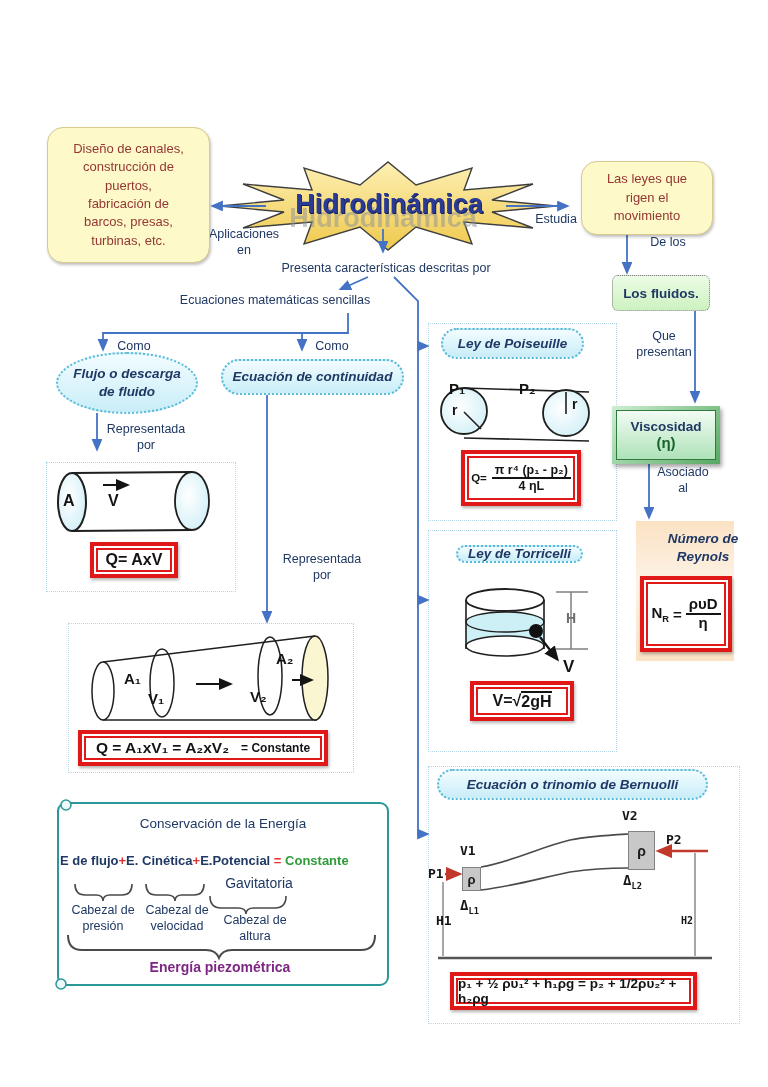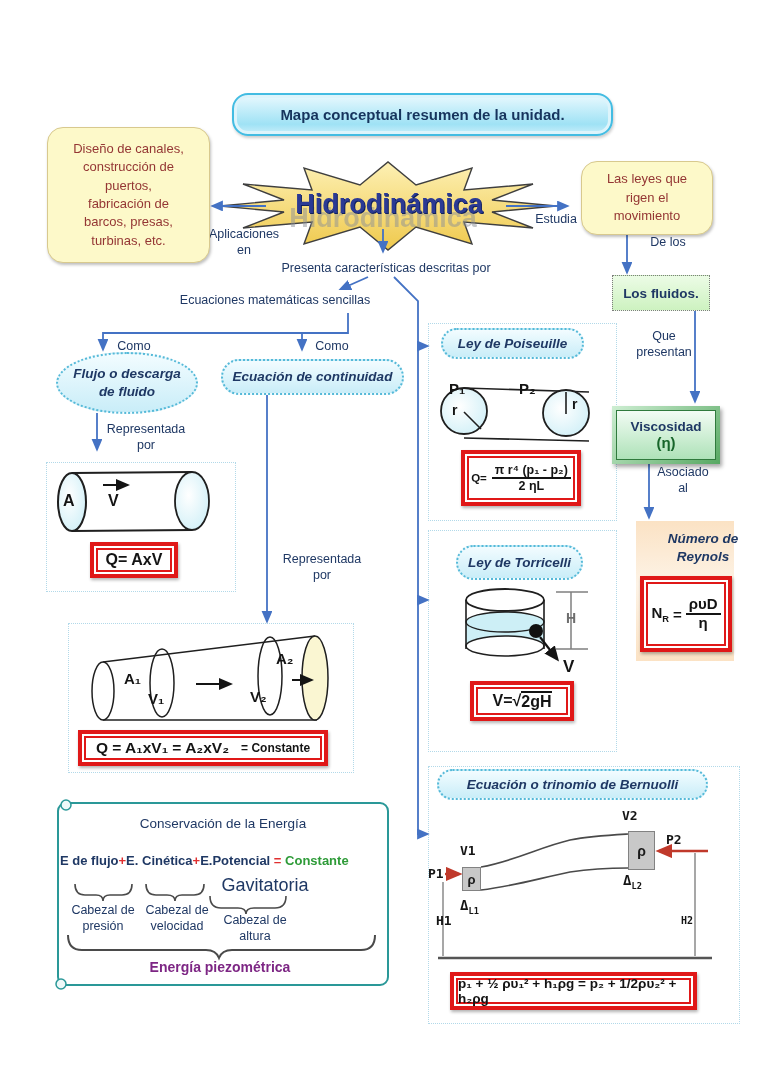--- a/index.html
+++ b/index.html
@@ -13,21 +13,21 @@
 .cont{position:absolute;z-index:1;border:1px dotted #b2d9e9;background:#fff}
 .redbox{position:absolute;z-index:3;border:4px solid #e01818;background:#fff;padding:2px;box-shadow:1px 2px 3px rgba(0,0,0,.3)}
 .redin{border:2px solid #e01818;background:#fff;width:100%;height:100%;display:flex;align-items:center;justify-content:center;font-weight:bold;color:#141414;gap:6px}
 .dlab{position:absolute;z-index:3;color:#141414;font-weight:bold}
 .mono{font-family:"DejaVu Sans Mono",monospace}
 .frac{display:inline-flex;flex-direction:column;align-items:center;line-height:1.12}
 .frac .num{border-bottom:2px solid #141414;padding:0 3px}
 .rad{border-top:2.5px solid #141414}
 sub{font-size:.62em}
 .titlebox{position:absolute;z-index:3;background:linear-gradient(#e9f9fe,#9fe2f5 75%,#c9effa);border:2.5px solid #43bce2;border-radius:16px;box-shadow:inset 0 0 0 3px #ddf4fb,1px 2px 3px rgba(0,0,0,.2);color:#16345d;font-weight:bold;font-size:15px;display:flex;align-items:center;justify-content:center}
-.fluids{position:absolute;z-index:3;background:linear-gradient(#ecfce6,#cdf2c0);border:1.5px dotted #7d7d7d;border-radius:0;color:#1f3864;font-weight:bold;font-size:13.5px;display:flex;align-items:center;justify-content:center}
+.fluids{position:absolute;z-index:3;background:linear-gradient(#ecfce6,#cdf2c0);border:1.5px dotted #7d7d7d;border-radius:6px;color:#1f3864;font-weight:bold;font-size:13.5px;display:flex;align-items:center;justify-content:center}
 .scroll{position:absolute;z-index:1;border:2px solid #2a9898;border-radius:9px;background:#fff}
 .visc-out{position:absolute;z-index:3;background:linear-gradient(135deg,#cdeed2,#57a862);padding:4px;box-shadow:2px 3px 4px rgba(0,0,0,.35)}
 .visc-in{width:100%;height:100%;border:1px solid #2f7a3c;background:linear-gradient(#f2fcf4,#aee2b8);display:flex;flex-direction:column;align-items:center;justify-content:center}
 .peach{position:absolute;z-index:2;background:linear-gradient(180deg,#fbe2c4,#fdf3e6 45%,#fbe2c4)}
 .grybox{position:absolute;z-index:3;background:#c8c8c8;border:1px solid #828282;display:flex;align-items:center;justify-content:center;font-weight:bold;color:#1a1a1a}
 .ghost{position:absolute;z-index:2;color:#8d9196;opacity:.5}
 .burst-text{position:absolute;z-index:3;color:#2b3a94;text-shadow:1px 1px 0 #10205e}
 .c-red{color:#e03030}.c-green{color:#2e9b38;font-weight:bold}
 .eqrow{position:absolute;z-index:3;display:flex;color:#1f3864;font-weight:600}
 </style>
@@ -122,21 +122,20 @@
     <path d="M438,958 L712,958" stroke="#555" stroke-width="2.5" fill="none"></path>
 
     <path d="M75,884 Q75,895 85,895 L96,895 Q103,895 103,901 Q103,895 110,895 L122,895 Q132,895 132,884" stroke="#4a4a4a" stroke-width="1.6" fill="none"></path>
     <path d="M146,884 Q146,895 156,895 L167,895 Q175,895 175,901 Q175,895 182,895 L194,895 Q204,895 204,884" stroke="#4a4a4a" stroke-width="1.6" fill="none"></path>
     <path d="M210,896 Q210,908 221,908 L238,908 Q246,908 246,914 Q246,908 254,908 L275,908 Q286,908 286,896" stroke="#4a4a4a" stroke-width="1.6" fill="none"></path>
     <path d="M68,935 Q68,950 82,950 L206,950 Q216,950 219,958 Q222,950 232,950 L361,950 Q375,950 375,935" stroke="#4a4a4a" stroke-width="2" fill="none"></path>
     <circle cx="66" cy="805" r="5" fill="#eef9f9" stroke="#2a9898" stroke-width="1.5"></circle>
     <circle cx="61" cy="984" r="5" fill="#eef9f9" stroke="#2a9898" stroke-width="1.5"></circle>
   </svg>
 
-  <div class="titlebox" style="left:232px;top:93px;width:381px;height:43px">Mapa conceptual resumen de la unidad.</div>
 
   <div class="ghost" style="left:252px;top:203px;width:262px;font-size:27px;font-weight:bold;text-align:center">Hidrodinámica</div>
   <div class="burst-text" style="left:258px;top:189px;width:262px;font-size:27px;font-weight:bold;text-align:center">Hidrodinámica</div>
 
   <div class="lbl" style="left:202px;top:226px;width:84px">Aplicaciones
 en</div>
   <div class="lbl" style="left:528px;top:211px;width:56px">Estudia</div>
   <div class="lbl" style="left:640px;top:234px;width:56px">De los</div>
   <div class="lbl" style="left:628px;top:328px;width:72px">Que
 presentan</div>
@@ -158,21 +157,21 @@
 barcos, presas,
 turbinas, etc.</div>
   <div class="note" style="left:581px;top:161px;width:132px;height:74px">Las leyes que
 rigen el
 movimiento</div>
   <div class="fluids" style="left:612px;top:275px;width:98px;height:36px">Los fluidos.</div>
   <div class="pill" style="left:56px;top:352px;width:142px;height:62px;border-radius:50%">Flujo o descarga
 de fluido</div>
   <div class="pill" style="left:221px;top:359px;width:183px;height:36px">Ecuación de continuidad</div>
   <div class="pill" style="left:441px;top:328px;width:143px;height:31px">Ley de Poiseuille</div>
-  <div class="pill" style="left:456px;top:545px;width:127px;height:35px">Ley de Torricelli</div>
+  <div class="pill" style="left:456px;top:545px;width:127px;height:18px">Ley de Torricelli</div>
   <div class="pill" style="left:437px;top:769px;width:271px;height:31px">Ecuación o trinomio de Bernuolli</div>
 
   <div class="visc-out" style="left:612px;top:406px;width:108px;height:58px">
     <div class="visc-in">
       <span style="color:#1f3864;font-weight:bold;font-size:13.5px">Viscosidad</span>
       <span style="color:#17652a;font-weight:bold;font-size:15px">(η)</span>
     </div>
   </div>
 
   <div class="lbl" style="left:656px;top:530px;width:94px;font-style:italic;font-weight:bold;font-size:13.5px">Número de
@@ -196,21 +195,21 @@
 
   <div class="dlab" style="left:449px;top:380px;font-size:15px">P₁</div>
   <div class="dlab" style="left:519px;top:380px;font-size:15px">P₂</div>
   <div class="dlab" style="left:452px;top:402px;font-size:14px">r</div>
   <div class="dlab" style="left:572px;top:396px;font-size:14px">r</div>
   <div class="redbox" style="left:461px;top:450px;width:120px;height:56px">
     <div class="redin" style="font-size:12.5px;gap:5px">
       <span style="font-weight:600;font-size:11.5px">Q=</span>
       <span class="frac">
         <span class="num">π r⁴ (p₁ - p₂)</span>
-        <span>2 ηL</span>
+        <span>4 ηL</span>
       </span>
     </div>
   </div>
 
   <div class="dlab" style="left:566px;top:610px;color:#6e6e6e;font-size:14px">H</div>
   <div class="dlab" style="left:563px;top:657px;font-size:17px">V</div>
   <div class="redbox" style="left:470px;top:681px;width:104px;height:40px">
     <div class="redin" style="font-size:16px;gap:0">
       <span>V=√</span>
         <span class="rad">2gH</span>
@@ -245,21 +244,21 @@
   <div class="lbl" style="left:67px;top:815px;width:312px;font-size:13.5px">Conservación de la Energía</div>
   <div class="eqrow" style="left:60px;top:853px;width:326px;font-size:13px">
     <span>E de flujo</span>
       <span class="c-red">+</span>
       <span>E. Cinética</span>
       <span class="c-red">+</span>
       <span>E.Potencial</span>
       <span class="c-red" style="white-space:pre"> = </span>
       <span class="c-green">Constante</span>
   </div>
-  <div class="lbl" style="left:220px;top:874px;width:90px;font-size:18px">Gavitatoria</div>
+  <div class="lbl" style="left:214px;top:874px;width:90px;font-size:14px">Gavitatoria</div>
   <div class="lbl" style="left:66px;top:902px;width:74px">Cabezal de
 presión</div>
   <div class="lbl" style="left:140px;top:902px;width:74px">Cabezal de
 velocidad</div>
   <div class="lbl" style="left:218px;top:912px;width:74px">Cabezal de
 altura</div>
   <div class="lbl" style="left:120px;top:958px;width:200px;font-size:14px;font-weight:bold;color:#7d2684">Energía piezométrica</div>
 
 </div>
 

